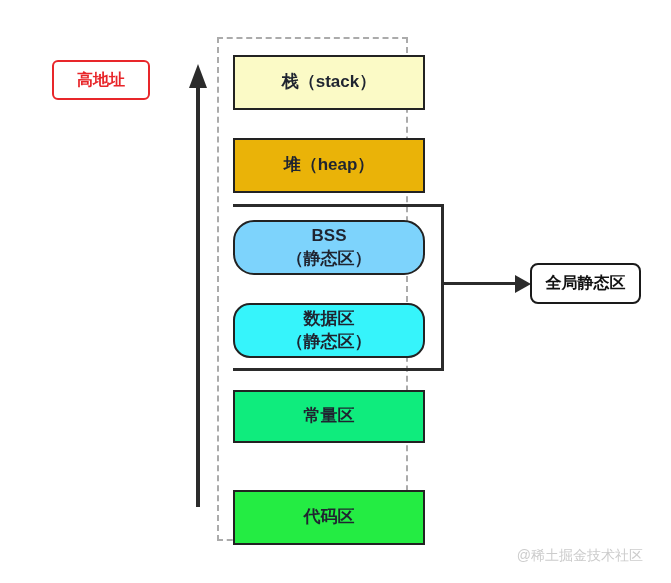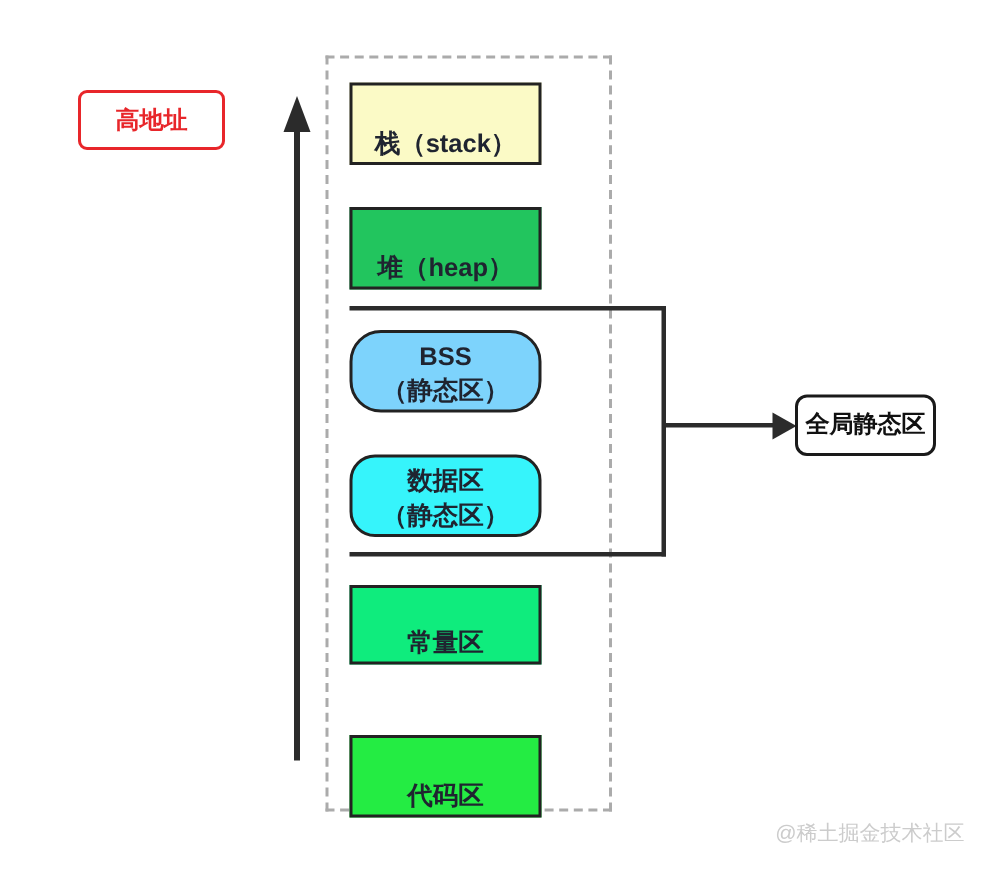--- a/index.html
+++ b/index.html
@@ -57,27 +57,27 @@
     align-items: center;
     justify-content: center;
   }
   .addr-high { top: 60px; }
   .addr-low  { top: 477px; }
 
   
   .mem-block {
     position: absolute;
     left: 233px;
-    width: 128px;
+    width: 192px;
     box-sizing: border-box;
     border: 2px solid var(--color-block_border, #222222);
     display: flex;
     flex-direction: column;
     align-items: center;
-    justify-content: flex-end;
+    justify-content: center;
     font-size: 17px;
     font-weight: bold;
     color: #1f2430;
     line-height: 1.35;
     text-align: center;
   }
   .mem-block .line:empty { display: none; }
   .b0 { top: 55px;  height: 55px; }
   .b1 { top: 138px; height: 55px; }
   .b2 { top: 220px; height: 55px; }
@@ -114,21 +114,21 @@
     width: 0; height: 0;
     border-top: 9px solid transparent;
     border-bottom: 9px solid transparent;
     border-left: 16px solid var(--color-line_dark, #2b2b2b);
   }
 
   
   .global-box {
     position: absolute;
     left: 530px; top: 263px;
-    width: 94px; height: 41px;
+    width: 111px; height: 41px;
     box-sizing: border-box;
     border: 2px solid #1a1a1a;
     border-radius: 8px;
     background: #ffffff;
     font-size: 16px;
     font-weight: bold;
     color: #111111;
     display: flex;
     align-items: center;
     justify-content: center;
@@ -152,21 +152,21 @@
 
   <div class="v-arrow-line"></div>
   <div class="v-arrow-head"></div>
 
   <div class="addr-label addr-high">高地址</div>
 
   <div class="mem-block b0" style="background: rgb(251, 250, 198);">
     <span class="line">栈（stack）</span>
 
   </div>
-  <div class="mem-block b1" style="background: #22c55e;">
+  <div class="mem-block b1" style="background: #eab308;">
     <span class="line">堆（heap）</span>
 
   </div>
   <div class="mem-block b2" style="background: #7dd3fc; border-radius: 21px;">
     <span class="line">BSS</span>
     <span class="line">（静态区）</span>
   </div>
   <div class="mem-block b3" style="background: rgb(54, 244, 251); border-radius: 17px;">
     <span class="line">数据区</span>
     <span class="line">（静态区）</span>

